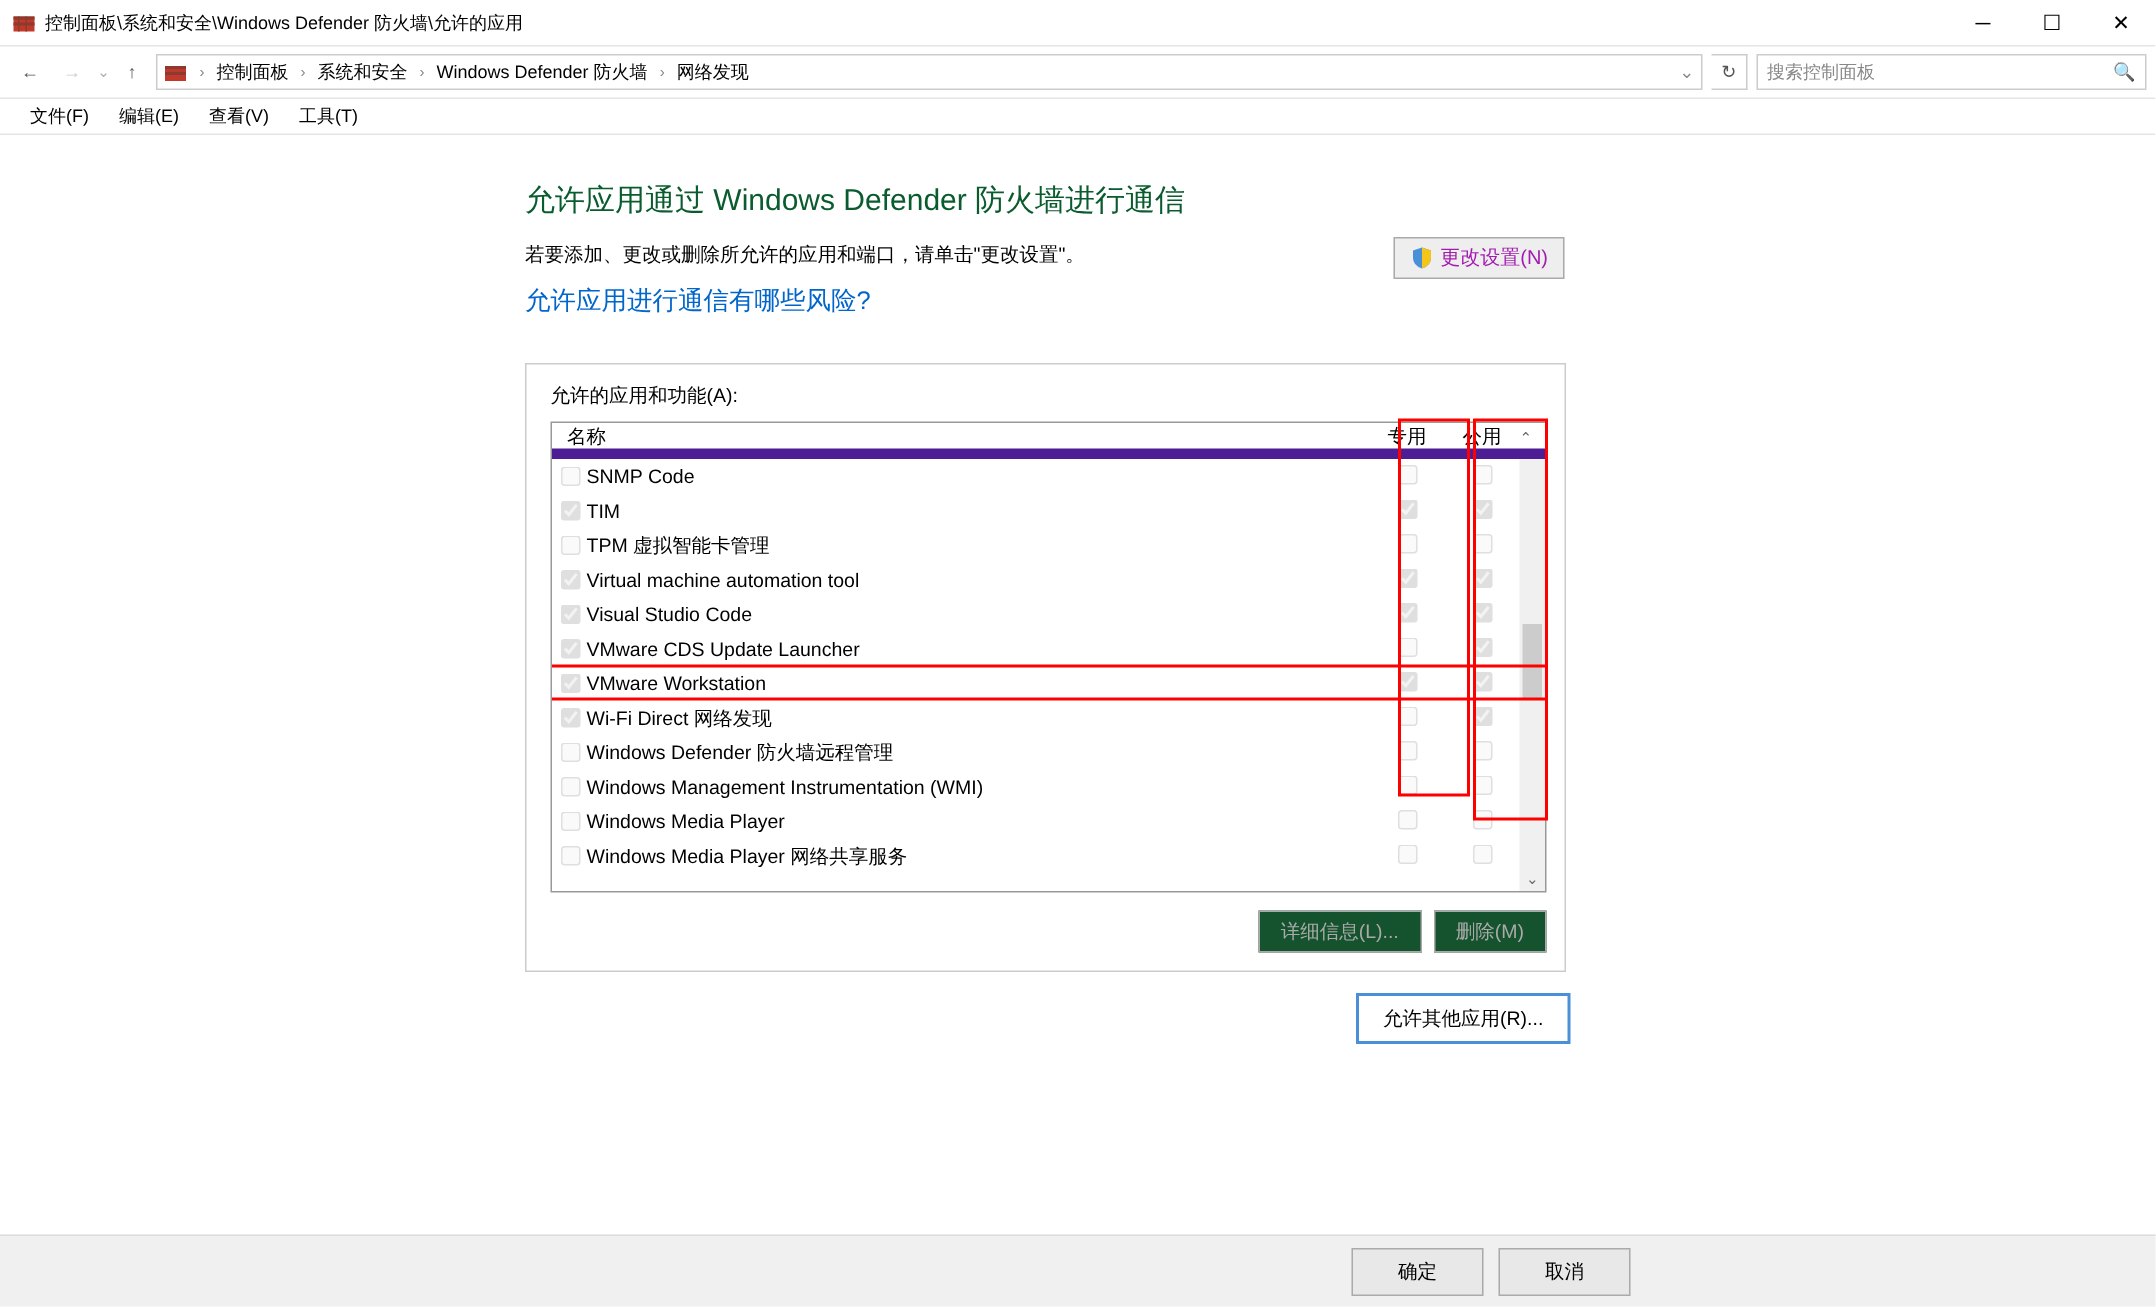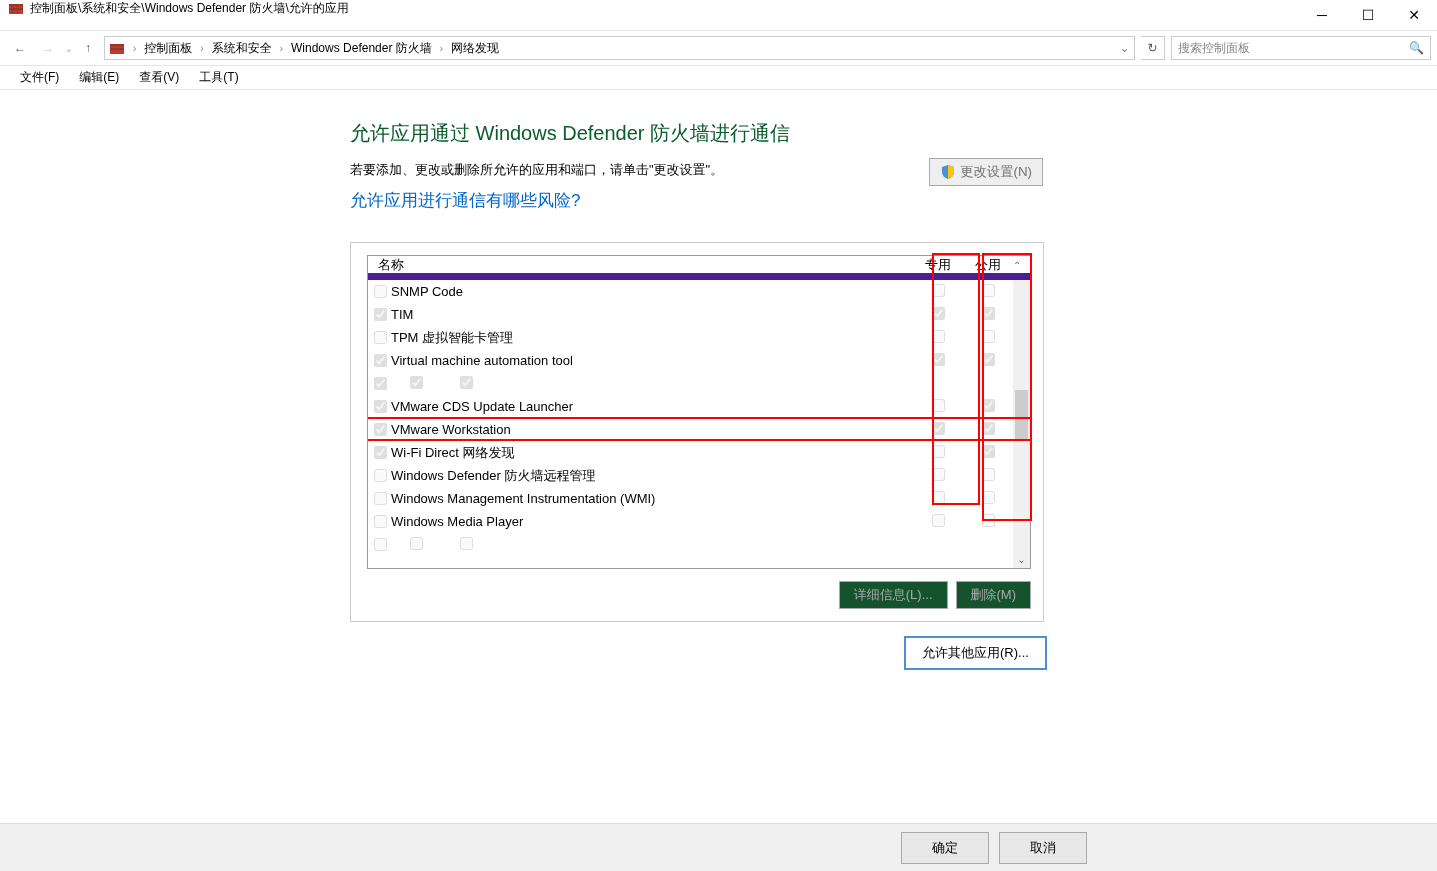--- a/index.html
+++ b/index.html
@@ -1,18 +1,18 @@
 <!DOCTYPE html>
 <html><head>
 <meta charset="utf-8">
 <style>
 * { margin: 0; padding: 0; box-sizing: border-box; font-family: "Microsoft YaHei", "Segoe UI", sans-serif; }
 body { background: #fff; width: 1437px; height: 871px; overflow: hidden; font-size: 12px; }
 
-.titlebar { height: 30px; display: flex; padding-left: 8px; }
+.titlebar { height: 30px; display: flex; align-items: center; padding-left: 8px; }
 .titlebar-icon { width: 16px; height: 16px; margin-right: 6px; }
 .titlebar-text { flex: 1; font-size: 12px; }
 .titlebar-controls { display: flex; }
 .titlebar-btn { width: 46px; height: 30px; display: flex; align-items: center; justify-content: center; font-size: 14px; }
 
 .navbar { height: 36px; border-top: 1px solid #e5e5e5; border-bottom: 1px solid #e5e5e5; display: flex; align-items: center; padding: 0 6px; background: #fff; }
 .nav-arrow { width: 28px; height: 28px; display: flex; align-items: center; justify-content: center; color: #555; }
 .nav-arrow.disabled { color: #ccc; }
 .nav-dropdown { width: 14px; color: #aaa; font-size: 10px; text-align: center; }
 .nav-up { width: 24px; height: 24px; display: flex; align-items: center; justify-content: center; color: #555; margin-right: 4px; }
@@ -27,21 +27,21 @@
 .searchbox-text { flex: 1; }
 .search-icon { color: #888; }
 
 .menubar { height: 24px; display: flex; align-items: center; padding-left: 10px; border-bottom: 1px solid #e5e5e5; }
 .menu-item { padding: 0 10px; font-size: 12px; }
 
 .content { padding: 30px 0 0 350px; position: relative; height: calc(100% - 30px - 36px - 24px - 48px); }
 .page-title { color: #0a5c2e; font-size: 20px; margin-bottom: 14px; }
 .page-subtitle { font-size: 13px; margin-bottom: 10px; }
 .help-link { color: #0066cc; font-size: 17px; }
-.change-settings-btn { position: absolute; top: 68px; right: 394px; background: #eee; border: 1px solid #aaa; padding: 4px 10px; display: flex; align-items: center; color: #737373; }
+.change-settings-btn { position: absolute; top: 68px; right: 394px; background: #eee; border: 1px solid #aaa; padding: 4px 10px; display: flex; align-items: center; color: #a21caf; }
 .shield-icon { width: 16px; height: 16px; margin-right: 4px; }
 
 .list-section { width: 694px; border: 1px solid #ccc; margin-top: 30px; padding: 12px 12px 12px 16px; position: relative; }
 .list-label { font-size: 13px; margin-bottom: 8px; }
 .list-box { border: 1px solid #999; height: 314px; position: relative; background: #fff; }
 .list-header { display: flex; height: 24px; align-items: center; border-bottom: 7px solid #4c1d95; font-size: 13px; position: relative; }
 .col-name { flex: 1; padding-left: 10px; }
 .col-priv { width: 50px; text-align: center; }
 .col-pub { width: 50px; text-align: center; }
 .col-scroll { width: 17px; }
@@ -147,20 +147,21 @@
     <span class="shield-icon">
       <svg viewBox="0 0 16 16">
           <path d="M8 1 L14 3 L14 8 Q14 13 8 15 Q2 13 2 8 L2 3 Z" fill="#4a90d9"></path>
           <path d="M8 1 L14 3 L14 8 Q14 13 8 15 Z" fill="#f5c518"></path>
         </svg>
     </span>
     <span>更改设置(N)</span>
   </button>
 
   <div class="list-section">
+    <div class="list-label">允许的应用和功能(A):</div>
     <div class="list-box">
       <div class="list-header">
         <div class="hl-cols-priv"></div>
         <div class="hl-cols-pub"></div>
         <div class="col-name">名称</div>
         <div class="col-priv">专用</div>
         <div class="col-pub">公用</div>
         <div class="col-scroll"><span style="font-size:10px;color:#666">⌃</span></div>
       </div>
       <div class="list-rows" id="list-rows">
@@ -187,20 +188,21 @@
           </div>
           <div class="list-row">
             <input type="checkbox" class="row-cb" disabled="" checked="" style="">
             <span class="row-name">Virtual machine automation tool</span>
             <span class="row-priv"><input type="checkbox" disabled="" checked="" style=""></span>
             <span class="row-pub"><input type="checkbox" disabled="" checked="" style=""></span>
             <span class="row-scroll"></span>
           </div>
           <div class="list-row">
             <input type="checkbox" class="row-cb" disabled="" checked="" style="">
+            <span class="row-name">Visual Studio Code</span>
             <span class="row-priv"><input type="checkbox" disabled="" checked="" style=""></span>
             <span class="row-pub"><input type="checkbox" disabled="" checked="" style=""></span>
             <span class="row-scroll"></span>
           </div>
           <div class="list-row">
             <input type="checkbox" class="row-cb" disabled="" checked="" style="">
             <span class="row-name">VMware CDS Update Launcher</span>
             <span class="row-priv"><input type="checkbox" disabled="" style=""></span>
             <span class="row-pub"><input type="checkbox" disabled="" checked="" style=""></span>
             <span class="row-scroll"></span>
@@ -236,20 +238,21 @@
           </div>
           <div class="list-row">
             <input type="checkbox" class="row-cb" disabled="" style="">
             <span class="row-name">Windows Media Player</span>
             <span class="row-priv"><input type="checkbox" disabled="" style=""></span>
             <span class="row-pub"><input type="checkbox" disabled="" style=""></span>
             <span class="row-scroll"></span>
           </div>
           <div class="list-row">
             <input type="checkbox" class="row-cb" disabled="" style="">
+            <span class="row-name">Windows Media Player 网络共享服务</span>
             <span class="row-priv"><input type="checkbox" disabled="" style=""></span>
             <span class="row-pub"><input type="checkbox" disabled="" style=""></span>
             <span class="row-scroll"></span>
           </div>
         </div>
       <div class="scrollbar" style="top:24px">
         <div class="scroll-thumb"></div>
         <div class="scroll-down" style="position:absolute;bottom:0;width:100%">⌄</div>
       </div>
     </div>

